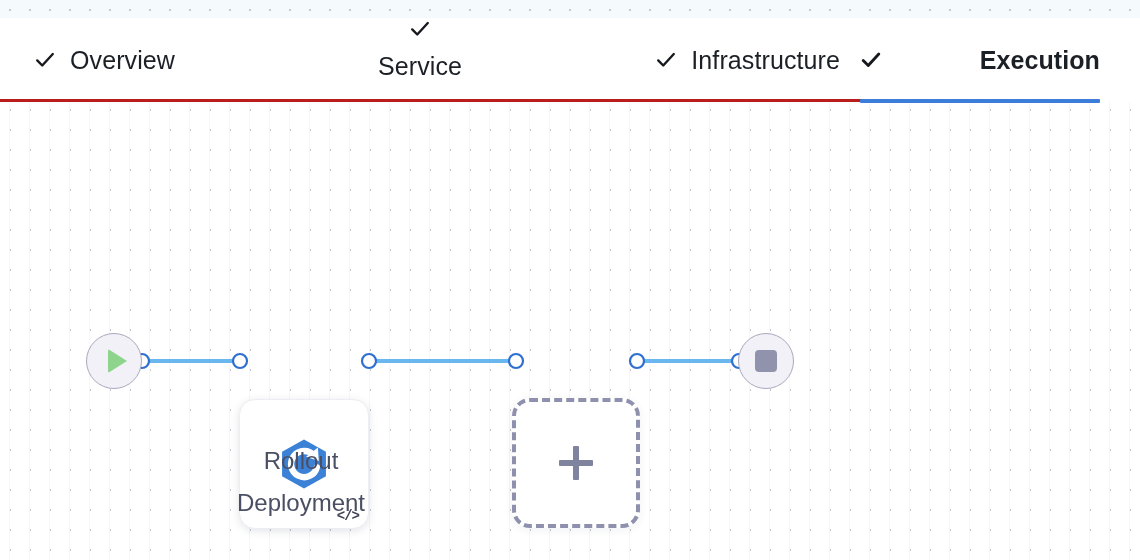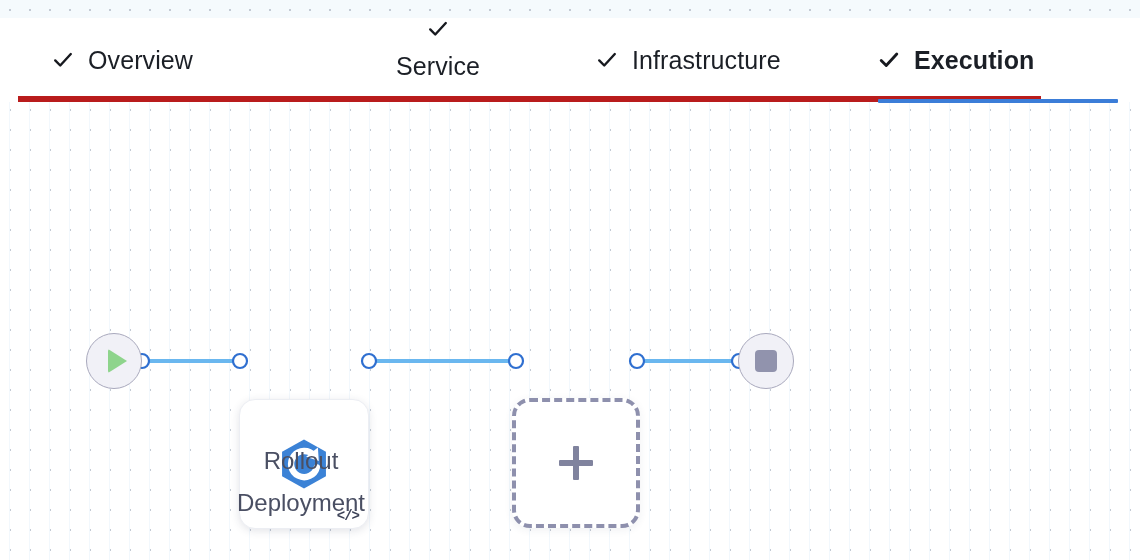--- a/index.html
+++ b/index.html
@@ -29,23 +29,22 @@
     background-size: 20px 20px;
     background-position: 9px 9px;
   }
 
   
   .tabbar {
     position: absolute;
     left: 0; top: 18px;
     width: 1023px; height: 84px;
     background: #ffffff;
-    border-bottom: 6px solid #b91c1c;
+    border-bottom: 3px solid #b91c1c;
     z-index: 5;
-    margin-left: 18px;
   }
   .tab {
     position: absolute;
     top: 0;
     height: 84px;
     display: flex;
     align-items: center;
     gap: 14px;
     cursor: pointer;
     user-select: none;
@@ -72,22 +71,22 @@
     background: #337ab7;
     background: #3b7dd8;
     border-radius: 1px;
     display: none;
   }
   .tab.is-active .tab-underline { display: block; }
 
   
   #tab-overview       { left: 34px;  width: 220px; }
   #tab-service        { left: 330px; width: 180px; flex-direction: column; }
-  #tab-infrastructure { left: 578px; width: 250px; }
-  #tab-execution      { left: 860px; width: 240px; }
+  #tab-infrastructure { left: 590px; width: 250px; justify-content: flex-end; }
+  #tab-execution      { left: 860px; width: 240px; justify-content: space-between; }
 
   
   .canvas {
     position: absolute;
     left: 0; top: 102px;
     width: 1140px; height: 458px;
     background-color: #ffffff;
     background-image:
       linear-gradient(to right, #f2f8fd 1px, transparent 1px),
       radial-gradient(circle at 1px 1px, #c3cad4 1.1px, transparent 1.3px);

